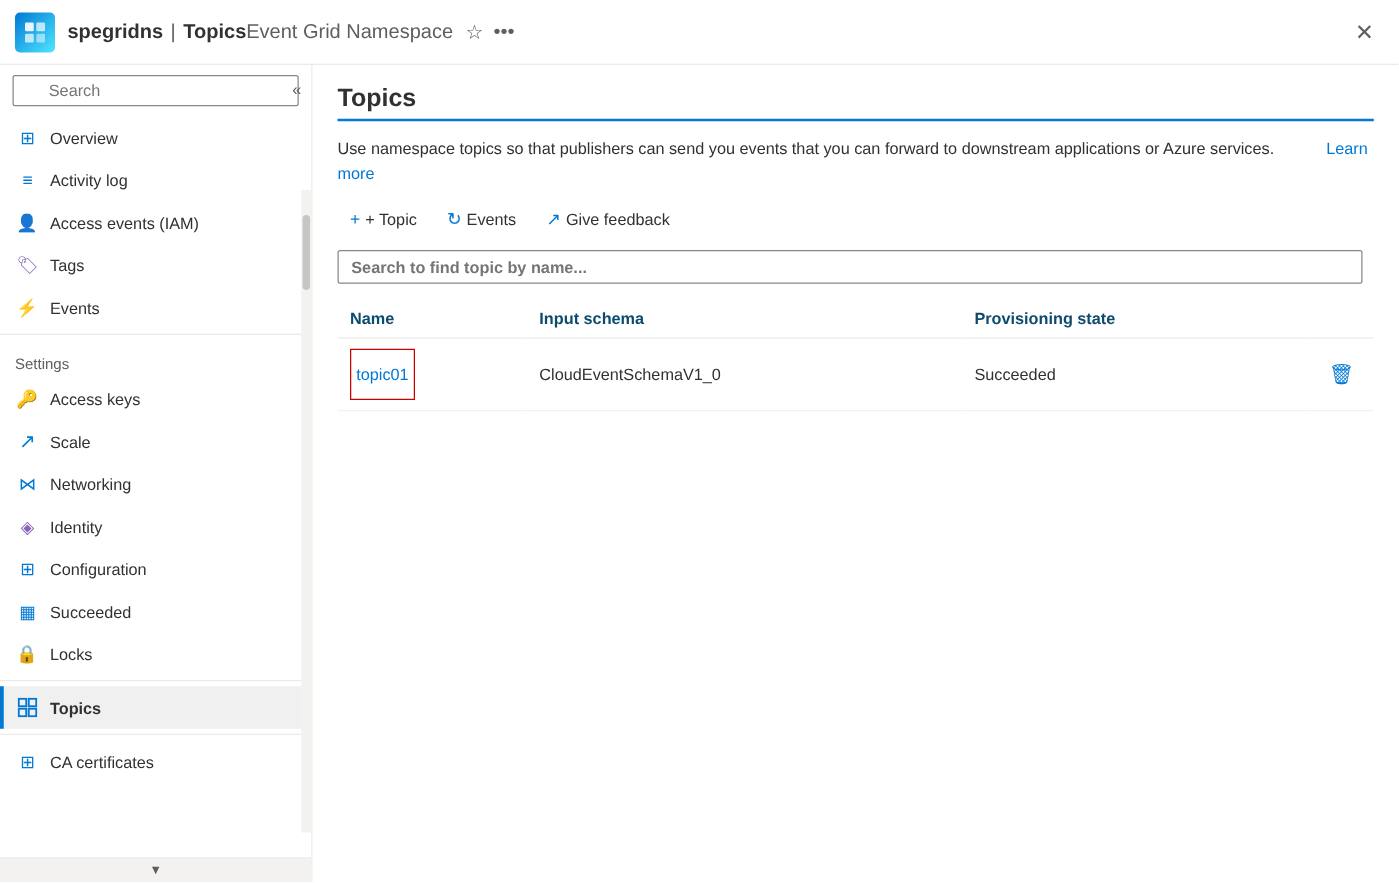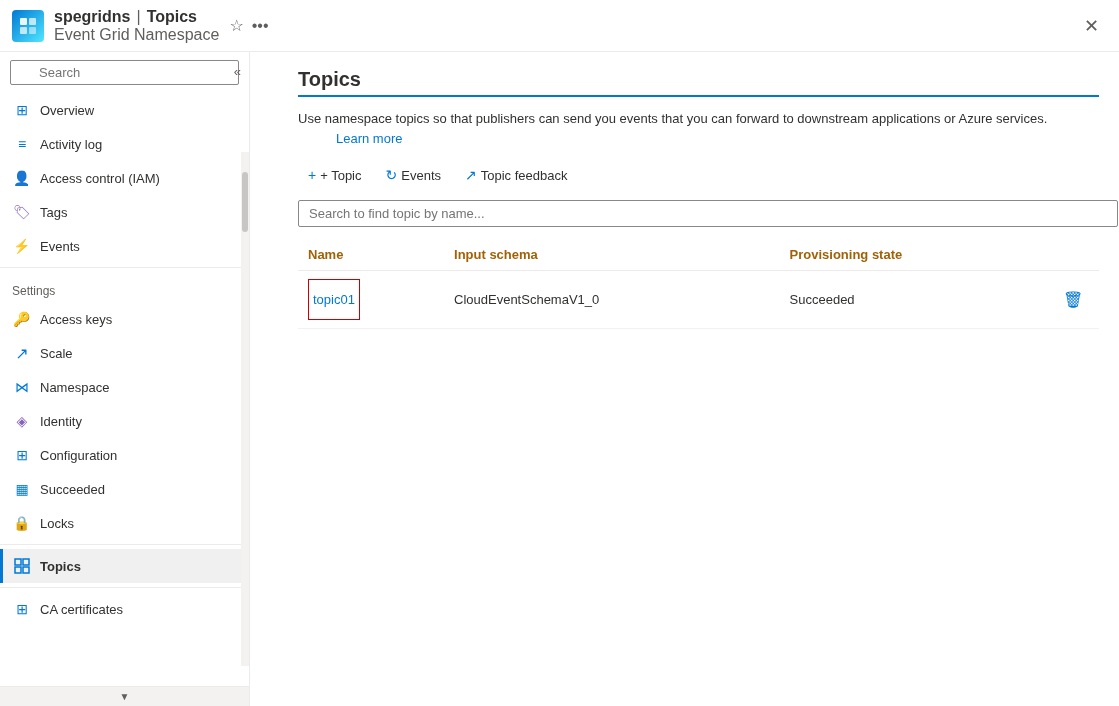--- a/index.html
+++ b/index.html
@@ -2,29 +2,29 @@
 <html><head>
   <meta charset="utf-8">
   <style>
     * { box-sizing: border-box; margin: 0; padding: 0; }
     body { font-family: 'Segoe UI', Arial, sans-serif; font-size: 13px; color: #323130; background: #fff; width: 1119px; height: 706px; overflow: hidden; display: flex; flex-direction: column; }
 
     
     .title-bar { display: flex; align-items: center; padding: 8px 12px; background: #fff; border-bottom: 1px solid #edebe9; height: 52px; }
     .title-bar-icon { width: 32px; height: 32px; background: linear-gradient(135deg, #0078d4, #50e6ff); border-radius: 4px; display: flex; align-items: center; justify-content: center; margin-right: 10px; flex-shrink: 0; }
     .title-bar-icon svg { width: 20px; height: 20px; }
-    .title-text { display: flex; flex-direction: column; }
+    .title-text { display: flex; flex-direction: row; }
     .title-main { font-size: 16px; font-weight: 600; color: #323130; }
     .title-sub { font-size: 16px; color: #605e5c; }
     .title-actions { display: flex; align-items: center; margin-left: 10px; gap: 8px; }
     .title-actions span { color: #605e5c; cursor: pointer; font-size: 16px; }
     .title-close { margin-left: auto; cursor: pointer; color: #605e5c; font-size: 18px; padding: 4px 8px; }
 
     
-    .main-layout { display: flex; flex: 1; overflow: hidden; gap: 28px; }
+    .main-layout { display: flex; flex: 1; overflow: hidden; }
 
     
     .sidebar { width: 250px; background: #fff; border-right: 1px solid #edebe9; display: flex; flex-direction: column; overflow: hidden; flex-shrink: 0; }
     .sidebar-search-input { width: 100%; padding: 4px 8px 4px 28px; border: 1px solid #8a8886; border-radius: 2px; font-size: 13px; color: #323130; position: relative; }
     .search-wrapper { position: relative; }
     .search-wrapper::before { content: '🔍'; position: absolute; left: 8px; top: 50%; transform: translateY(-50%); font-size: 11px; color: #605e5c; }
     .sidebar-nav { flex: 1; overflow-y: auto; }
     .sidebar-nav::-webkit-scrollbar { width: 6px; }
     .sidebar-nav::-webkit-scrollbar-thumb { background: #c8c6c4; border-radius: 3px; }
 
@@ -42,25 +42,25 @@
     .page-title { font-size: 20px; font-weight: 600; color: #323130; margin-bottom: 4px; border-bottom: 2px solid #0078d4; display: inline-block; padding-bottom: 4px; }
     .page-desc { font-size: 13px; color: #323130; margin: 8px 0 14px; line-height: 1.5; max-width: 900px; }
     .page-desc a { color: #0078d4; text-decoration: none; margin-left: 38px; }
 
     
     .toolbar { display: flex; align-items: center; gap: 4px; margin-bottom: 12px; }
     .toolbar-btn { display: flex; align-items: center; gap: 4px; padding: 5px 10px; background: none; border: none; cursor: pointer; color: #323130; font-size: 13px; border-radius: 2px; }
     .toolbar-btn .btn-icon { font-size: 14px; color: #0078d4; }
 
     
-    .search-box { border: 1px solid #8a8886; padding: 5px 10px; border-radius: 2px; width: 820px; font-size: 13px; color: #a19f9d; margin-bottom: 12px; }
+    .search-box { border: 1px solid #8a8886; padding: 5px 10px; border-radius: 2px; width: 820px; font-size: 13px; color: #a19f9d; margin-bottom: 12px; font-weight: bold; }
 
     
     .data-table { width: 100%; border-collapse: collapse; }
-    .data-table th { text-align: left; padding: 8px 10px; font-weight: 600; font-size: 13px; color: #a16207; border-bottom: 1px solid #edebe9; }
+    .data-table th { text-align: left; padding: 8px 10px; font-weight: 600; font-size: 13px; color: #0c4a6e; border-bottom: 1px solid #edebe9; }
     .data-table td { padding: 8px 10px; font-size: 13px; color: #323130; border-bottom: 1px solid #f3f2f1; vertical-align: middle; }
     .topic-link { color: #0078d4; text-decoration: none; border: 1px solid #c00; padding: 12px 4px; display: inline-block; }
     .delete-btn { background: none; border: none; cursor: pointer; color: #0078d4; font-size: 16px; padding: 4px; }
   </style>
 </head>
 <body>
 
 <div class="title-bar">
   <div class="title-bar-icon">
     <svg viewBox="0 0 20 20" fill="none" xmlns="http://www.w3.org/2000/svg">
@@ -100,21 +100,21 @@
       <div class="nav-item">
         <span class="nav-icon" style="color:#0078d4;">⊞</span>
         <span>Overview</span>
       </div>
       <div class="nav-item">
         <span class="nav-icon" style="color:#0078d4;">≡</span>
         <span>Activity log</span>
       </div>
       <div class="nav-item">
         <span class="nav-icon" style="color:#0078d4;">👤</span>
-        <span>Access control (IAM)</span>
+        <span>Access events (IAM)</span>
       </div>
       <div class="nav-item">
         <span class="nav-icon" style="color:#8764b8;">🏷</span>
         <span>Tags</span>
       </div>
       <div class="nav-item">
         <span class="nav-icon" style="color:#f0a30a;">⚡</span>
         <span>Events</span>
       </div>
 
@@ -124,21 +124,21 @@
       <div class="nav-item">
         <span class="nav-icon" style="color:#f0a30a;">🔑</span>
         <span>Access keys</span>
       </div>
       <div class="nav-item">
         <span class="nav-icon" style="color:#0078d4; font-size:16px;">↗</span>
         <span>Scale</span>
       </div>
       <div class="nav-item">
         <span class="nav-icon" style="color:#0078d4;">⋈</span>
-        <span>Namespace</span>
+        <span>Networking</span>
       </div>
       <div class="nav-item">
         <span class="nav-icon" style="color:#8764b8;">◈</span>
         <span>Identity</span>
       </div>
       <div class="nav-item">
         <span class="nav-icon" style="color:#0078d4;">⊞</span>
         <span>Configuration</span>
       </div>
       <div class="nav-item">
@@ -191,21 +191,21 @@
       <button class="toolbar-btn">
         <span class="btn-icon">+</span>
         <span>+ Topic</span>
       </button>
       <button class="toolbar-btn">
         <span class="btn-icon" style="display:inline-block;">↻</span>
         <span>Events</span>
       </button>
       <button class="toolbar-btn">
         <span class="btn-icon">↗</span>
-        <span>Topic feedback</span>
+        <span>Give feedback</span>
       </button>
     </div>
 
     <input type="text" class="search-box" placeholder="Search to find topic by name..." style="">
 
     <table class="data-table">
       <thead>
         <tr>
           <th>Name</th>
           <th>Input schema</th>

